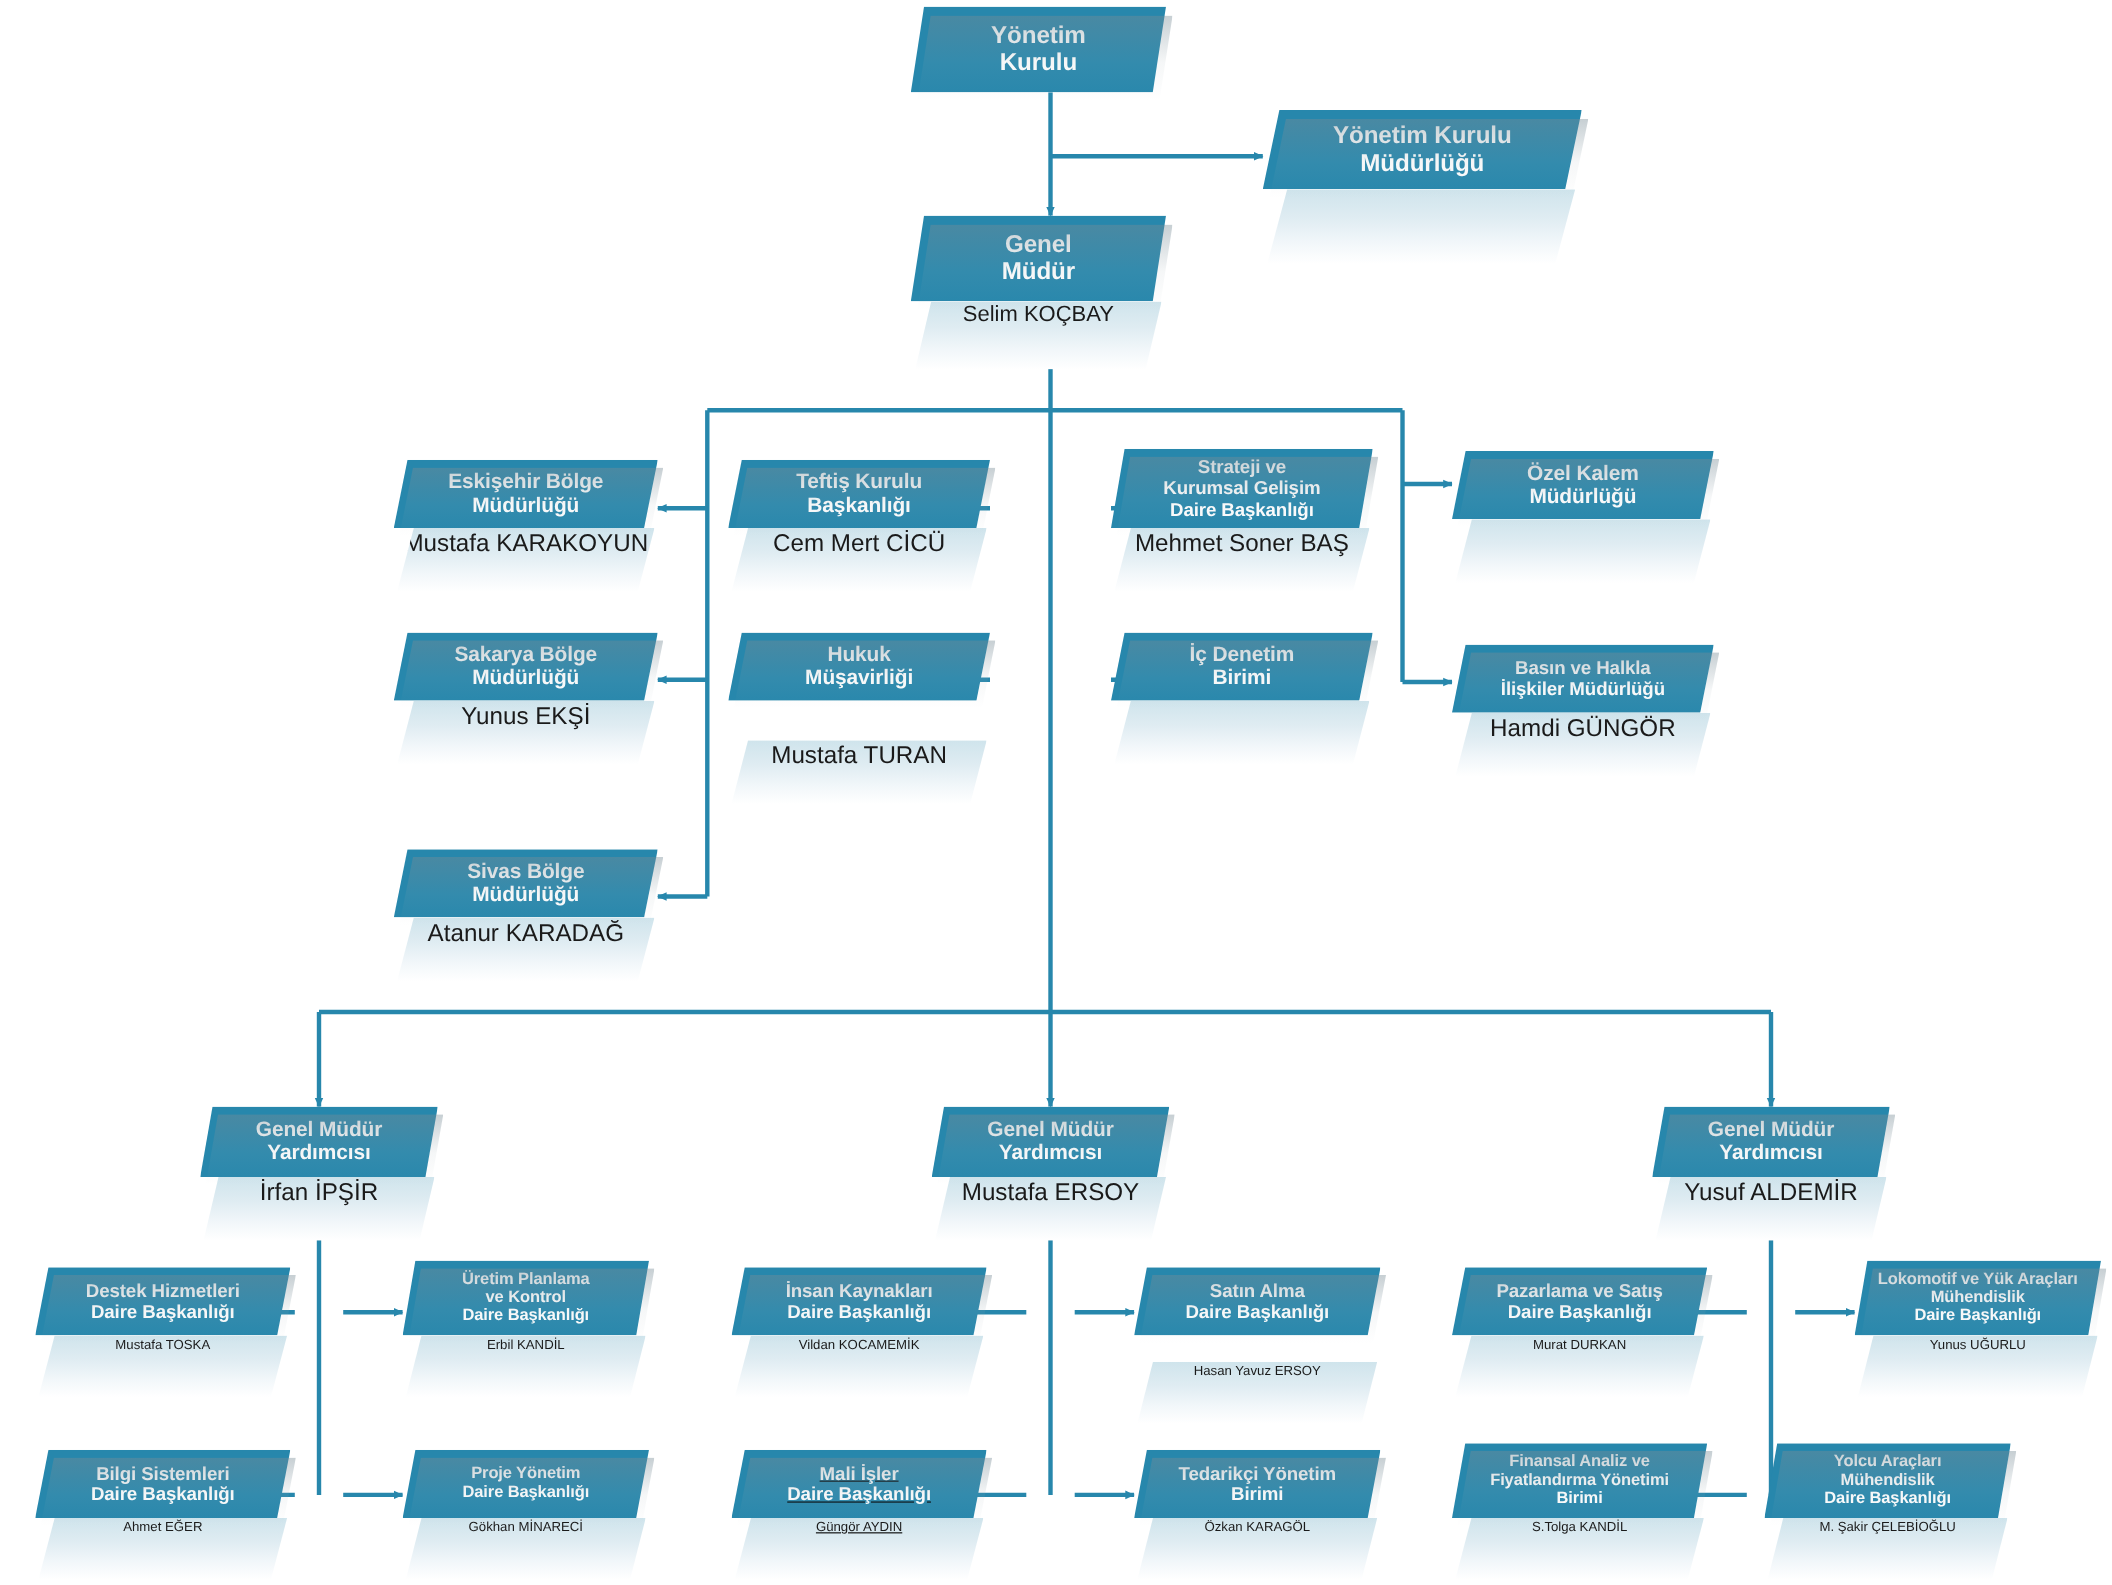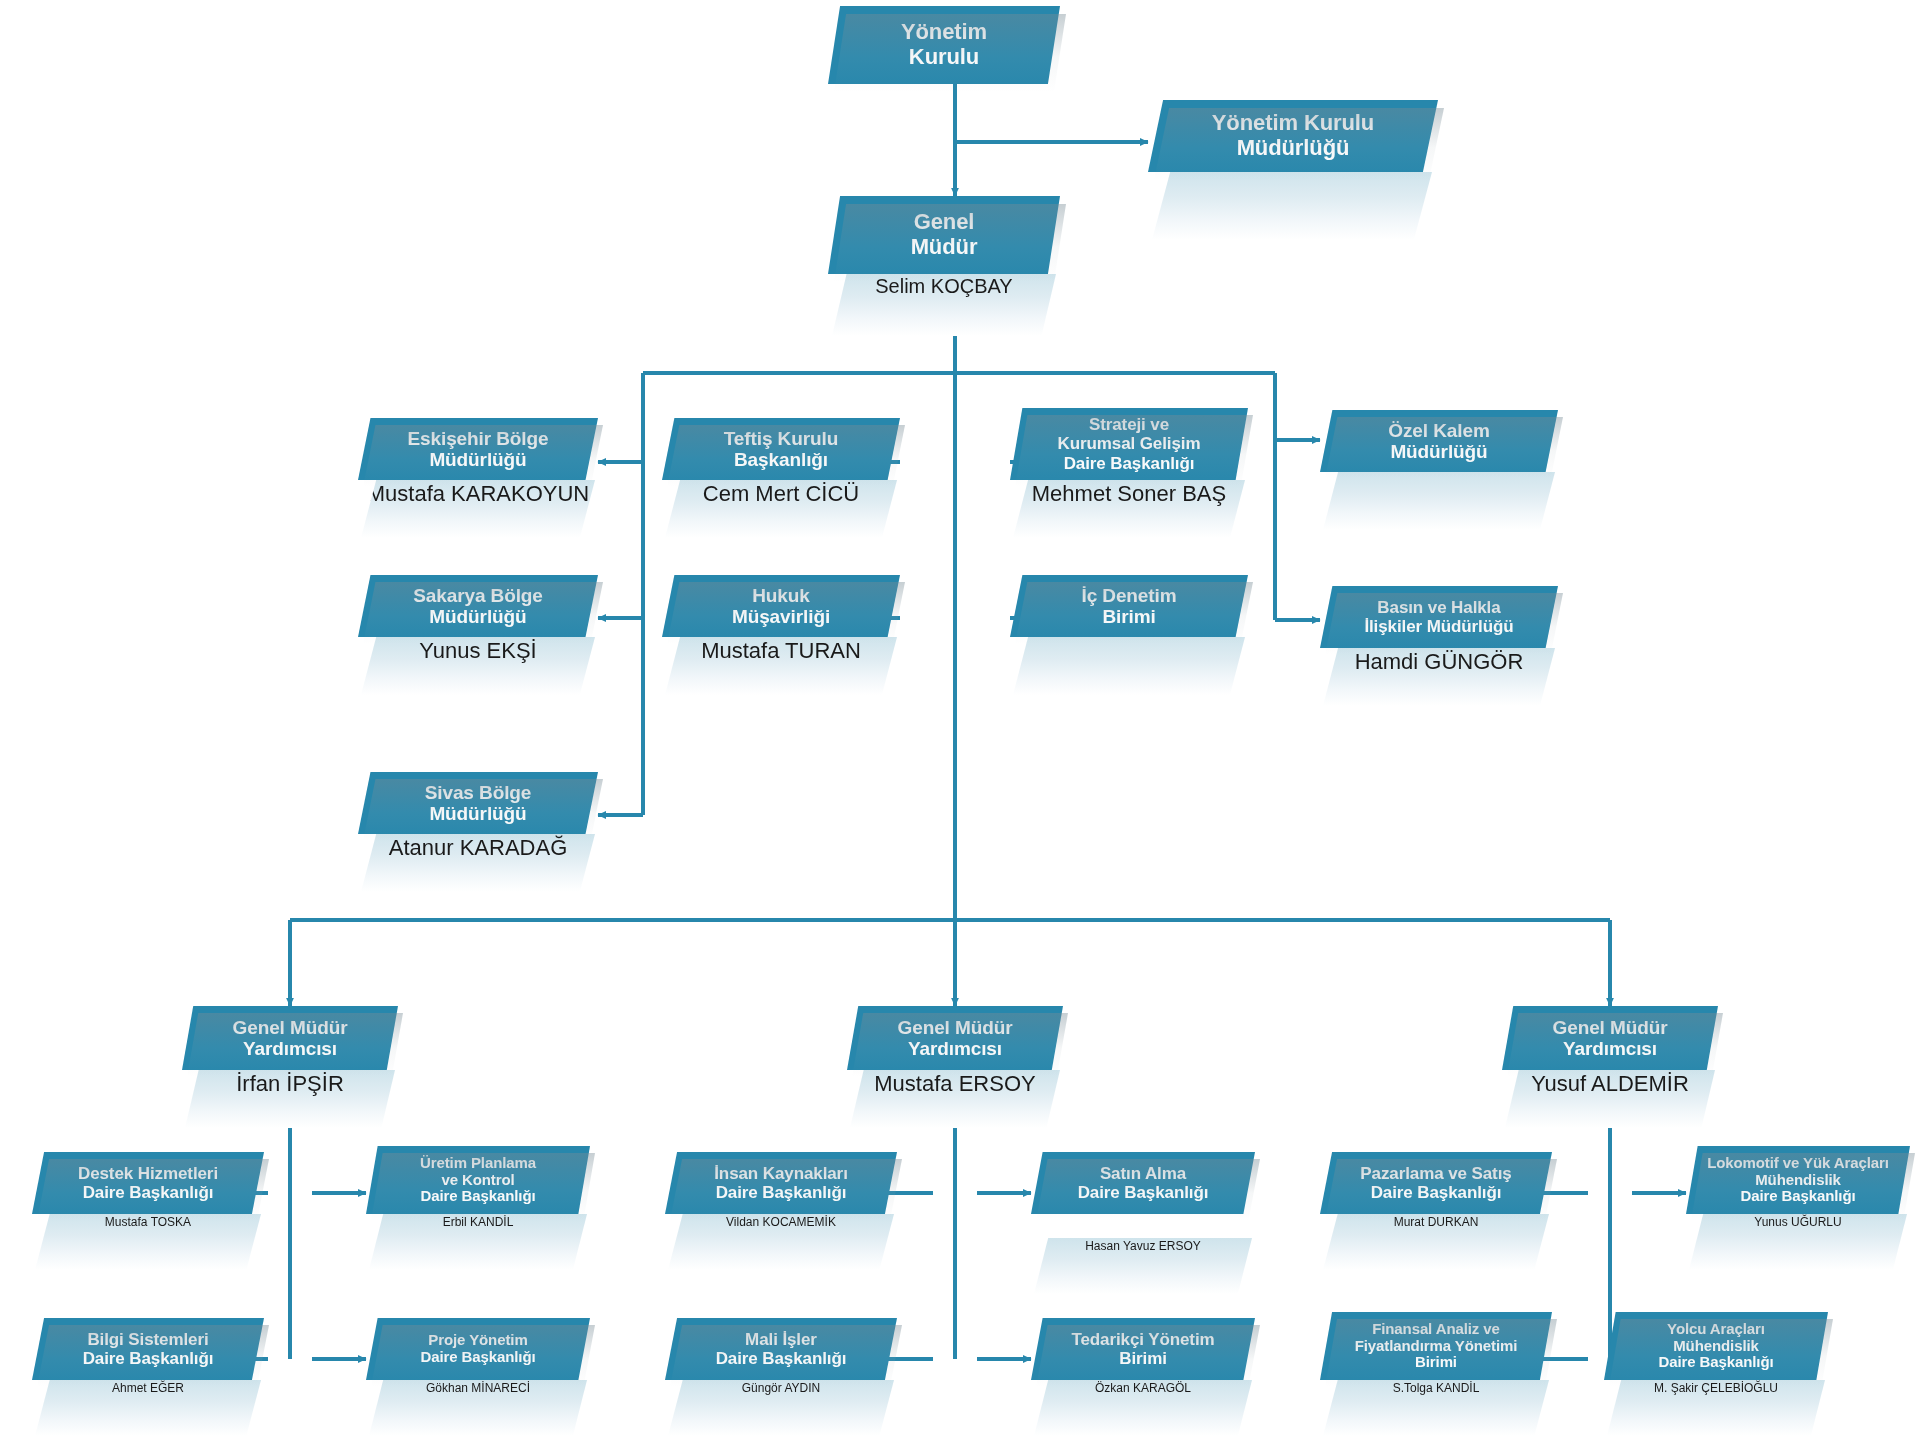--- a/index.html
+++ b/index.html
@@ -227,21 +227,21 @@
   </div>
 
   <div class="node" style="left:662px;top:575px;width:238px;">
     <div class="plate-sh" style="left:5px;top:7px;width:238px;height:62px;"></div>
     <div class="plate t-19" style="width:238px;height:62px;">
       <div>
         <span>Hukuk</span><br>
         <span>Müşavirliği</span>
       </div>
     </div>
-    <div class="name n-18" style="width:232px;height:58px;margin-left:3px;">
+    <div class="name n-18" style="width:232px;height:58px;margin-left:3px;margin-top:36px;">
       <span>Mustafa TURAN</span>
     </div>
   </div>
 
   <div class="node" style="left:1010px;top:408px;width:238px;">
     <div class="plate-sh" style="left:5px;top:7px;width:238px;height:72px;"></div>
     <div class="plate t-17" style="width:238px;height:72px;">
       <div>
         <span>Strateji ve</span><br>
         <span>Kurumsal Gelişim</span><br>
@@ -403,21 +403,21 @@
       <div>
         <span>Satın Alma</span><br>
         <span>Daire Başkanlığı</span>
       </div>
     </div>
     <div class="name n-17" style="width:218px;height:56px;margin-left:3px;margin-top:24px;">
       <span>Hasan Yavuz ERSOY</span>
     </div>
   </div>
 
-  <div class="node" style="left:665px;top:1318px;width:232px;">
+  <div class="node" style="left:665px;top:1318px;width:232px;text-decoration:underline;">
     <div class="plate-sh" style="left:5px;top:7px;width:232px;height:62px;"></div>
     <div class="plate t-17" style="width:232px;height:62px;">
       <div>
         <span>Mali İşler</span><br>
         <span>Daire Başkanlığı</span>
       </div>
     </div>
     <div class="name n-17" style="width:226px;height:56px;margin-left:3px;">
       <span>Güngör AYDIN</span>
     </div>

